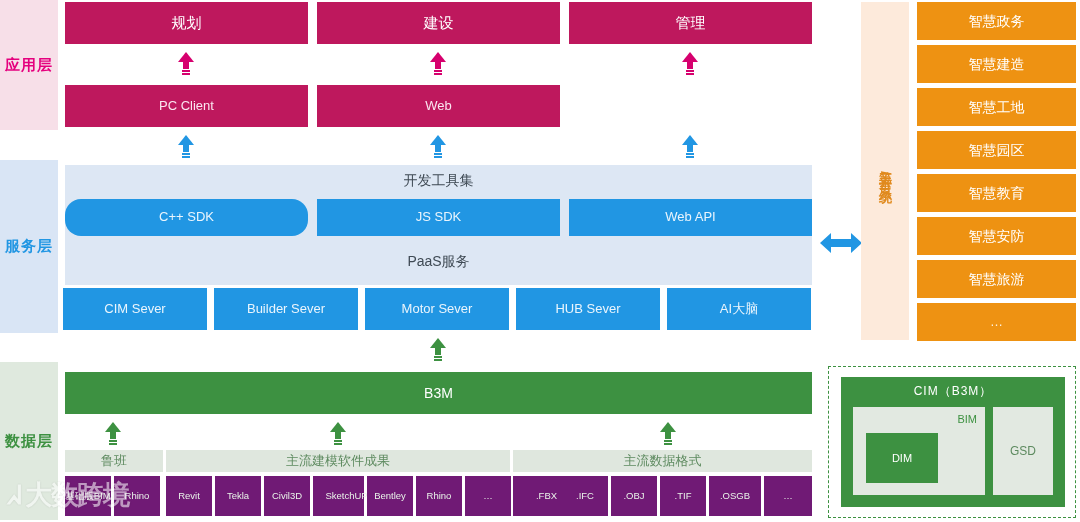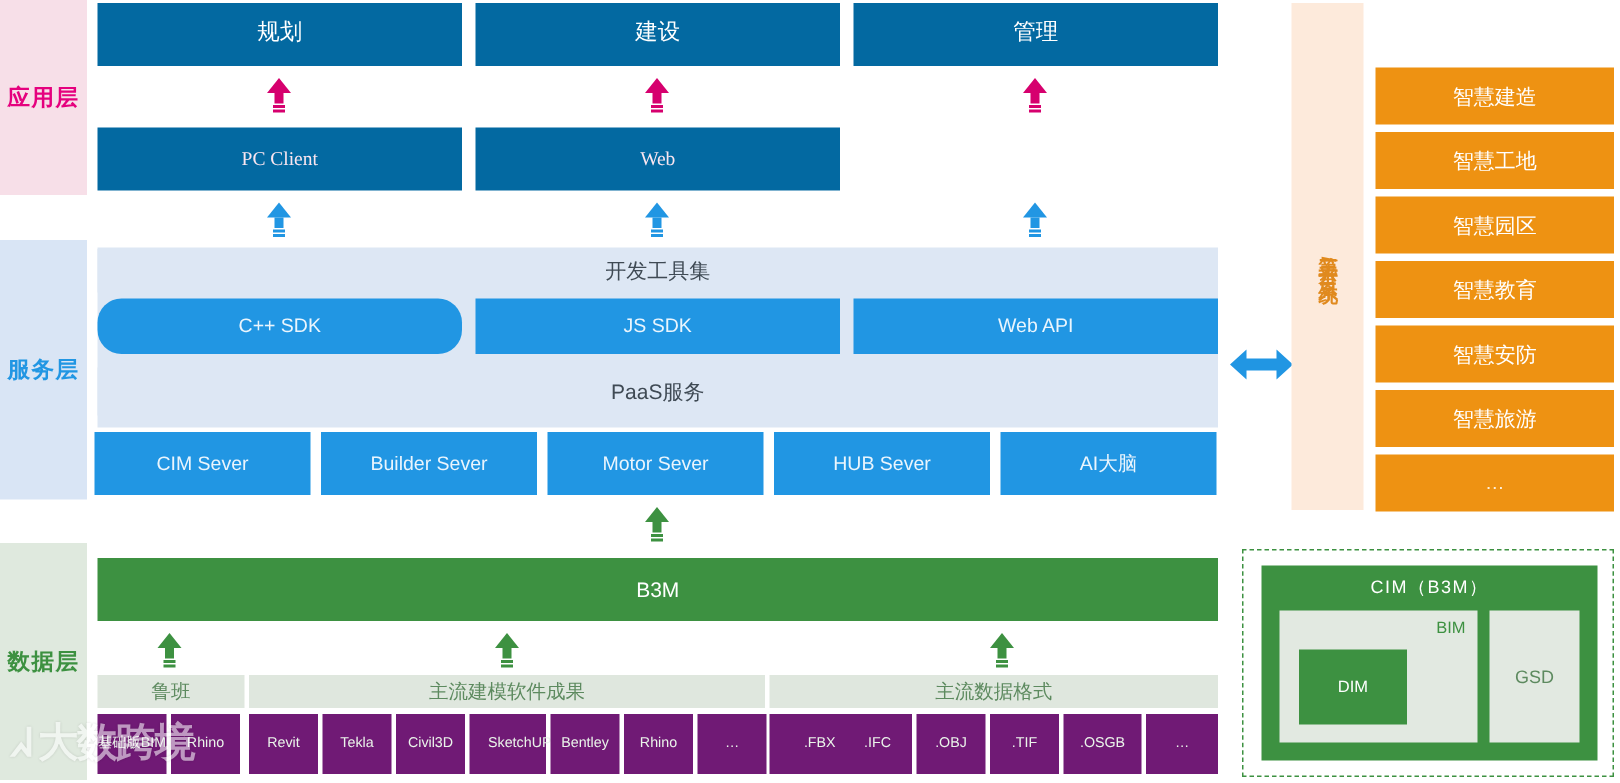--- a/index.html
+++ b/index.html
@@ -22,23 +22,22 @@
   .layer-label {
     display: flex; align-items: center; justify-content: center;
     font-size: 15px; font-weight: bold; letter-spacing: 1px;
   }
   .layer-app   { background: #f7dfe8; color: #e5007e; }
   .layer-svc   { background: #d9e5f5; color: #2196e3; }
   .layer-data  { background: #dfe9de; color: #3d9141; }
 
   
   .pink-box {
-    background: #0369a1; color: #fff;
+    background: #be185d; color: #fff;
     font-size: 15px;
-    font-family: Liberation Serif, serif;
   }
   .pink-box.small { font-size: 13px; color: #fbe6f0; }
 
   
   .paas-band {
     background: #dde7f4; color: #3f4a54;
     font-size: 14px;
   }
   .blue-box {
     background: #2196e3; color: #eaf5fd;
@@ -249,20 +248,21 @@
 
   <div class="abs cell green-cell" style="left:513px;top:476px;width:67px;height:40px;">.FBX</div>
   <div class="abs cell green-cell" style="left:562px;top:476px;width:46px;height:40px;">.IFC</div>
   <div class="abs cell green-cell" style="left:611px;top:476px;width:46px;height:40px;">.OBJ</div>
   <div class="abs cell green-cell" style="left:660px;top:476px;width:46px;height:40px;">.TIF</div>
   <div class="abs cell green-cell" style="left:709px;top:476px;width:52px;height:40px;">.OSGB</div>
   <div class="abs cell green-cell" style="left:764px;top:476px;width:48px;height:40px;">…</div>
 
   <div class="abs third-party" style="left:861px;top:2px;width:48px;height:338px;">第三方平台/系统</div>
 
+  <div class="abs cell orange-box" style="left:917px;top:2px;width:159px;height:38px;">智慧政务</div>
   <div class="abs cell orange-box" style="left:917px;top:45px;width:159px;height:38px;">智慧建造</div>
   <div class="abs cell orange-box" style="left:917px;top:88px;width:159px;height:38px;">智慧工地</div>
   <div class="abs cell orange-box" style="left:917px;top:131px;width:159px;height:38px;">智慧园区</div>
   <div class="abs cell orange-box" style="left:917px;top:174px;width:159px;height:38px;">智慧教育</div>
   <div class="abs cell orange-box" style="left:917px;top:217px;width:159px;height:38px;">智慧安防</div>
   <div class="abs cell orange-box" style="left:917px;top:260px;width:159px;height:38px;">智慧旅游</div>
   <div class="abs cell orange-box dots" style="left:917px;top:303px;width:159px;height:38px;">…</div>
 
   <div class="abs cim-dashed" style="left:828px;top:366px;width:248px;height:152px;">
     <div class="cim-green" style="left:12px;top:10px;width:224px;height:130px;">

